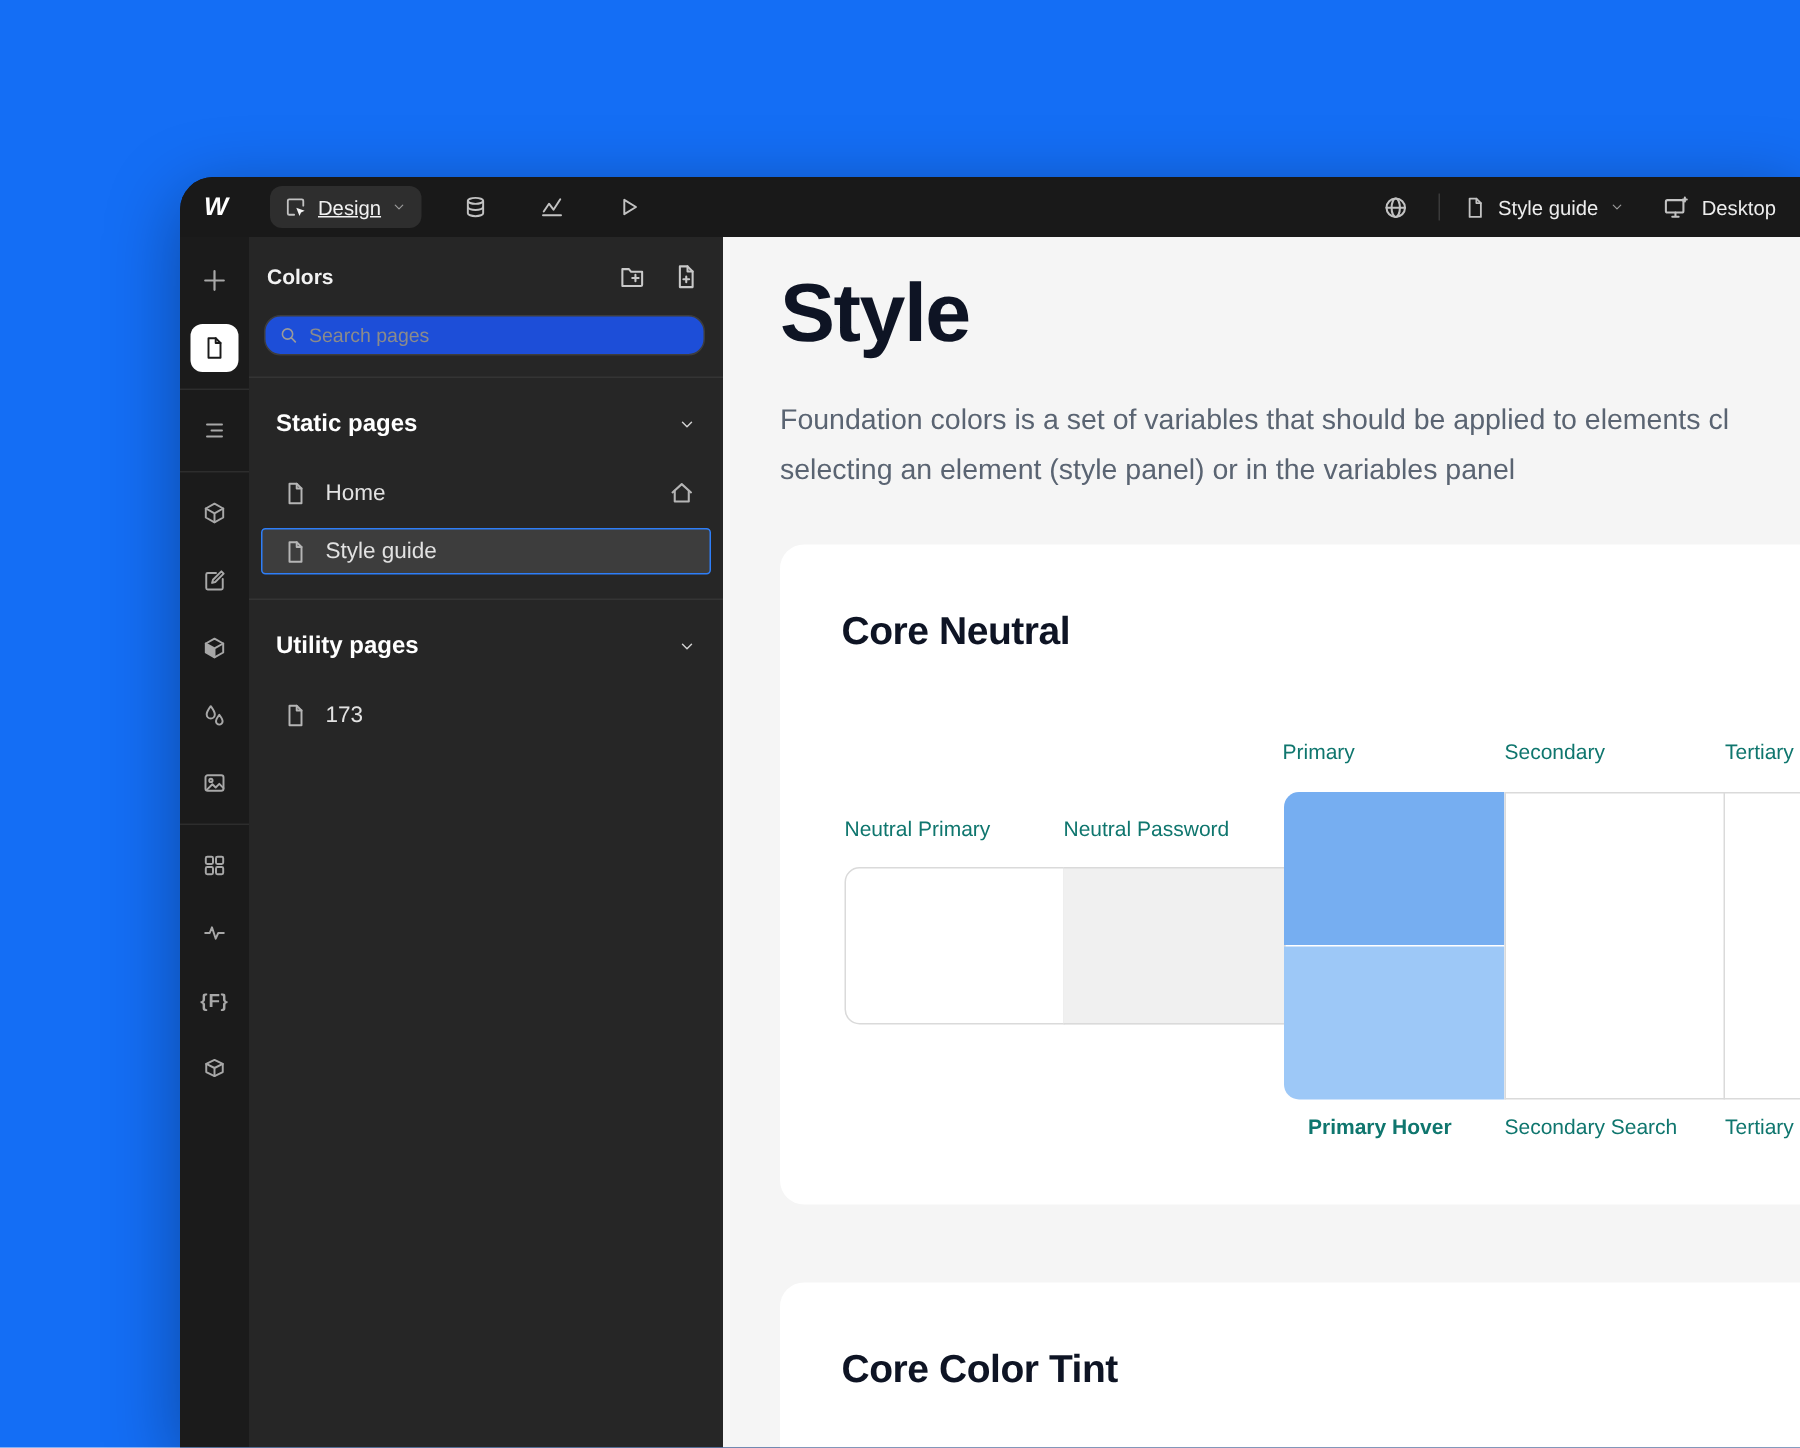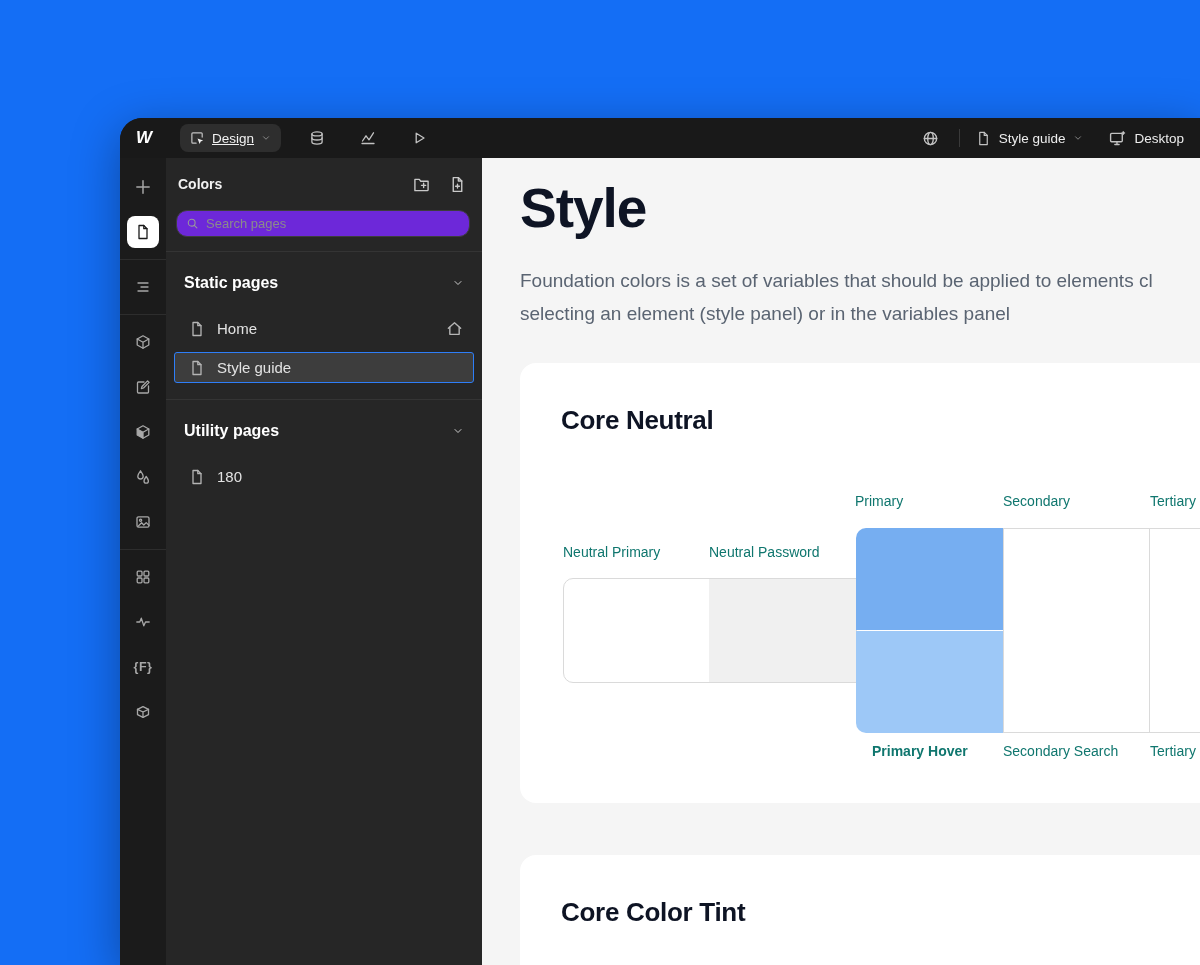--- a/index.html
+++ b/index.html
@@ -43,21 +43,21 @@
   .braces { font-size:12.5px; color:#a8a8a8; font-weight:700; font-family:"Liberation Sans", sans-serif; letter-spacing:.5px; }
 
   
   .pages-panel { width:316px; background:#262626; flex:0 0 auto; display:flex; flex-direction:column; }
   .panel-header { height:52px; display:flex; align-items:center; padding:0 14px 0 12px; }
   .panel-title { color:#f2f2f2; font-size:14px; font-weight:700; }
   .panel-header-icons { margin-left:auto; display:flex; gap:14px; }
   .ph-iconbtn { width:22px; height:22px; background:none; border:none; display:flex; align-items:center; justify-content:center; cursor:pointer; }
   .ph-iconbtn svg.ic { stroke:#c9c9c9; }
   .search-wrap { padding:0 12px 14px 10px; }
-  .search-box { height:27px; background:#6d28d9; border:1px solid #3d3d3d; border-radius:11px; display:flex; align-items:center; gap:7px; padding:1px 9px; }
+  .search-box { height:27px; background:#1d4ed8; border:1px solid #3d3d3d; border-radius:11px; display:flex; align-items:center; gap:7px; padding:1px 9px; }
   .search-box input { flex:1; background:transparent; border:none; outline:none; color:#cfcfcf; font-size:13px; font-family:"Liberation Sans", sans-serif; }
   .search-box input::placeholder { color:#8b8b8b; }
 
   .section { border-top:1px solid #343434; padding:9px 8px 16px 8px; }
   .section:last-of-type { border-bottom:1px solid #343434; }
   .section-header { height:44px; display:flex; align-items:center; padding:0 10px 0 10px; cursor:pointer; margin-bottom:8px; }
   .section-title { color:#ffffff; font-size:16px; font-weight:700; }
   .section-header svg { margin-left:auto; }
   .page-row { height:31px; display:flex; align-items:center; gap:12px; padding:0 10px 0 14px; border-radius:4px; cursor:pointer; border:1px solid transparent; }
   .page-row + .page-row { margin-top:8px; }
@@ -299,21 +299,21 @@
           <span class="section-title">Utility pages</span>
           <svg class="ic" width="12" height="12" viewBox="0 0 16 16" style="stroke:#cfcfcf">
               <path d="M4 6l4 4 4-4"></path>
             </svg>
         </div>
         <div class="page-row">
           <svg class="ic" width="16" height="16" viewBox="0 0 16 16">
               <path d="M4 1.5h4.8L12 4.7V14.5H4z"></path>
               <path d="M8.8 1.5v3.2H12"></path>
             </svg>
-          <span class="row-label">180</span>
+          <span class="row-label">173</span>
         </div>
       </div>
 
       <div class="panel-fill"></div>
     </aside>
 
     <main class="canvas">
       <h1 class="page-title">Style</h1>
       <div class="intro">
         <div>Foundation colors is a set of variables that should be applied to elements cl</div>

